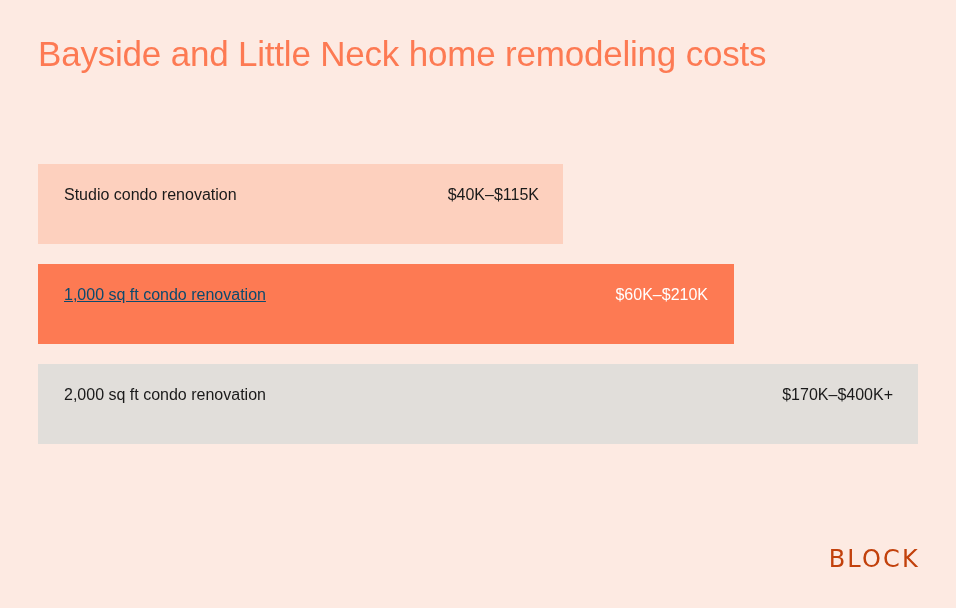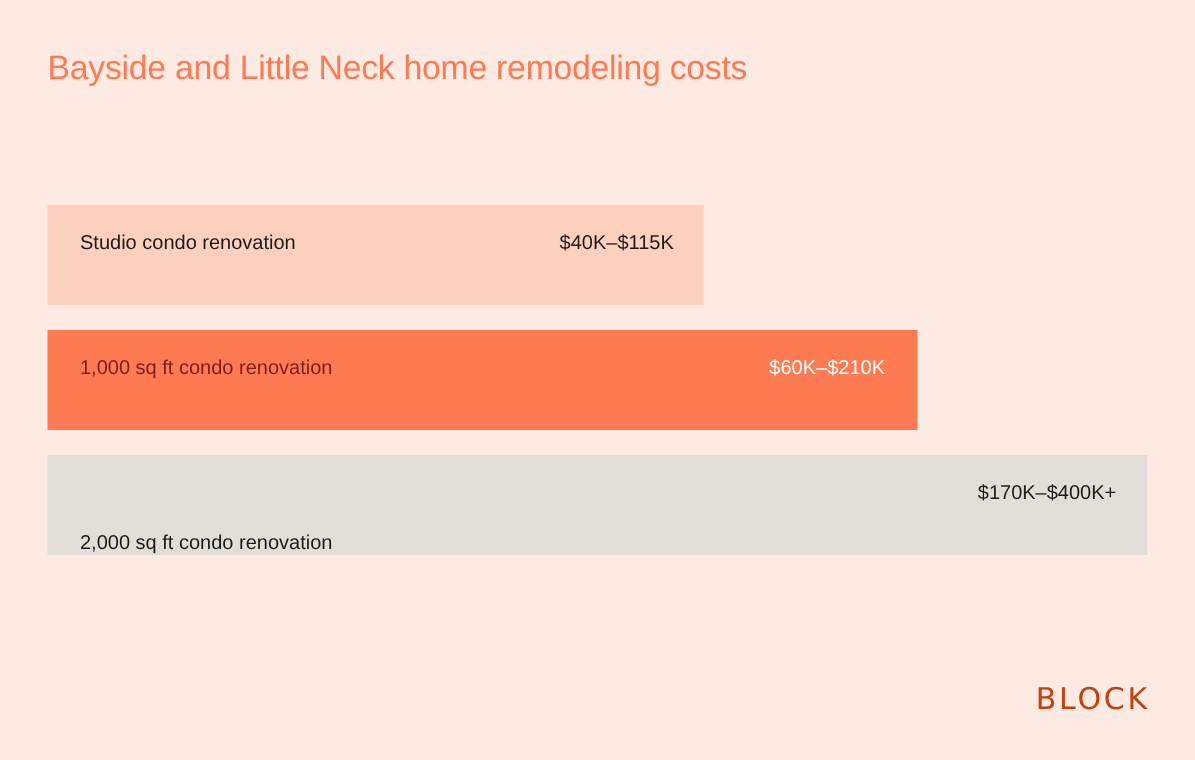--- a/index.html
+++ b/index.html
@@ -18,21 +18,21 @@
   .page {
     position: absolute;
     inset: 0;
   }
 
   
   .chart-title {
     position: absolute;
     left: 38px;
     top: 33px;
-    font-size: 27px;
+    font-size: 35px;
     line-height: 42px;
     font-weight: 400;
     color: #fd7a53;
     letter-spacing: -0.2px;
     white-space: nowrap;
   }
 
   
   .bars {
     position: absolute;
@@ -97,28 +97,28 @@
 
     <div class="bar-row">
       <div class="bar" style="width:525px;background:#fdd0be;padding-left:35px;">
         <span class="bar-label" style="color:#1a1a1a;">Studio condo renovation</span>
         <span class="bar-value" style="color:#1a1a1a;right:24px;">$40K–$115K</span>
       </div>
     </div>
 
     <div class="bar-row">
       <div class="bar" style="width:696px;background:#fd7a53;">
-        <span class="bar-label" style="color:#7f1d1d;">1,000 sq ft condo renovation</span>
+        <span class="bar-label" style="color:#0c4a6e;text-decoration:underline;">1,000 sq ft condo renovation</span>
         <span class="bar-value" style="color:#ffffff;right:26px;">$60K–$210K</span>
       </div>
     </div>
 
     <div class="bar-row">
       <div class="bar" style="width:880px;background:#e1deda;">
-        <span class="bar-label" style="color:#1a1a1a;margin-top:40px;">2,000 sq ft condo renovation</span>
+        <span class="bar-label" style="color:#1a1a1a;">2,000 sq ft condo renovation</span>
         <span class="bar-value" style="color:#1a1a1a;right:25px;">$170K–$400K+</span>
       </div>
     </div>
 
   </div>
 
   <div class="logo">BLOCK</div>
 
 </div>
 

